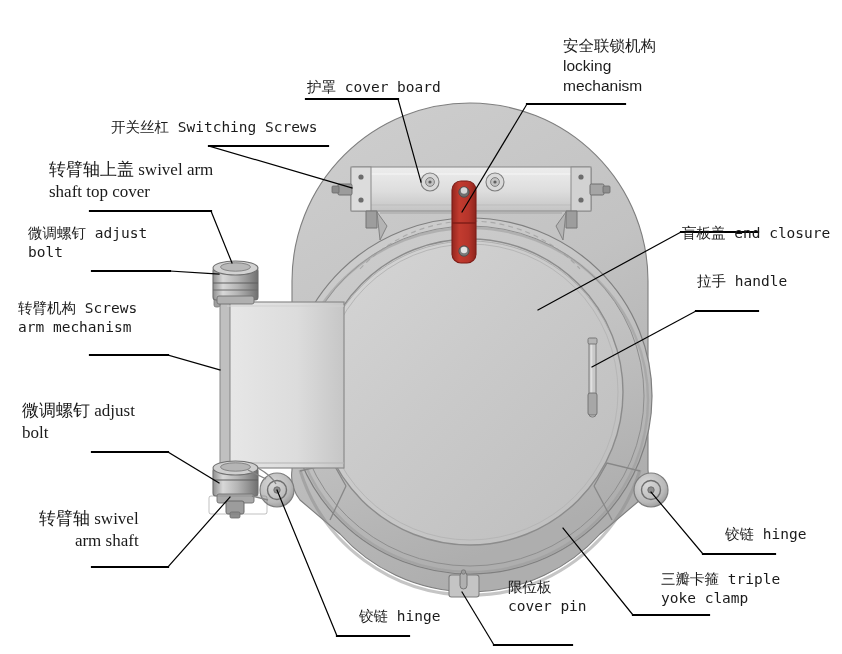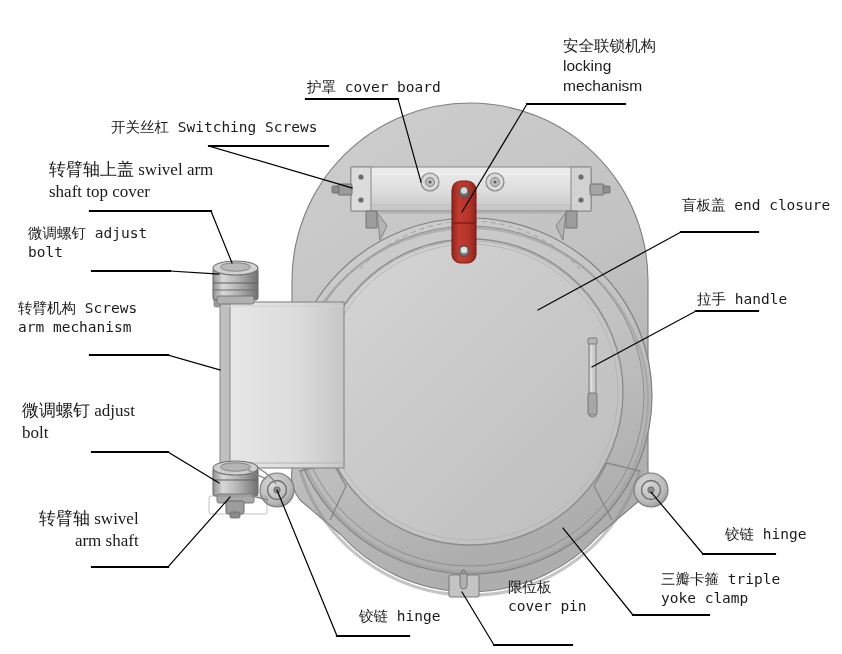--- a/index.html
+++ b/index.html
@@ -266,22 +266,22 @@
       <div class="label serif" style="left: 17px; top: 159px; margin-left: 32px;">转臂轴上盖 swivel arm
 shaft top cover</div>
       <div class="label mono" style="left: 28px; top: 224px;">微调螺钉 adjust
 bolt</div>
       <div class="label mono" style="left: 18px; top: 299px;">转臂机构 Screws
 arm mechanism</div>
       <div class="label serif" style="left: 22px; top: 400px;">微调螺钉 adjust
 bolt</div>
       <div class="label serif" style="left: 39px; top: 508px; text-align: right;">转臂轴 swivel
 arm shaft</div>
-      <div class="label mono" style="left: 682px; top: 196px;">盲板盖 end closure</div>
-      <div class="label mono" style="left: 697px; top: 290px;">拉手 handle</div>
+      <div class="label mono" style="left: 682px; top: 224px;">盲板盖 end closure</div>
+      <div class="label mono" style="left: 697px; top: 272px;">拉手 handle</div>
       <div class="label mono" style="left: 725px; top: 525px;">铰链 hinge</div>
       <div class="label mono" style="left: 661px; top: 570px;">三瓣卡箍 triple
 yoke clamp</div>
       <div class="label mono" style="left: 508px; top: 578px;">限位板
 cover pin</div>
       <div class="label mono" style="left: 359px; top: 607px;">铰链 hinge</div>
     </div>
 
 </div>
 

